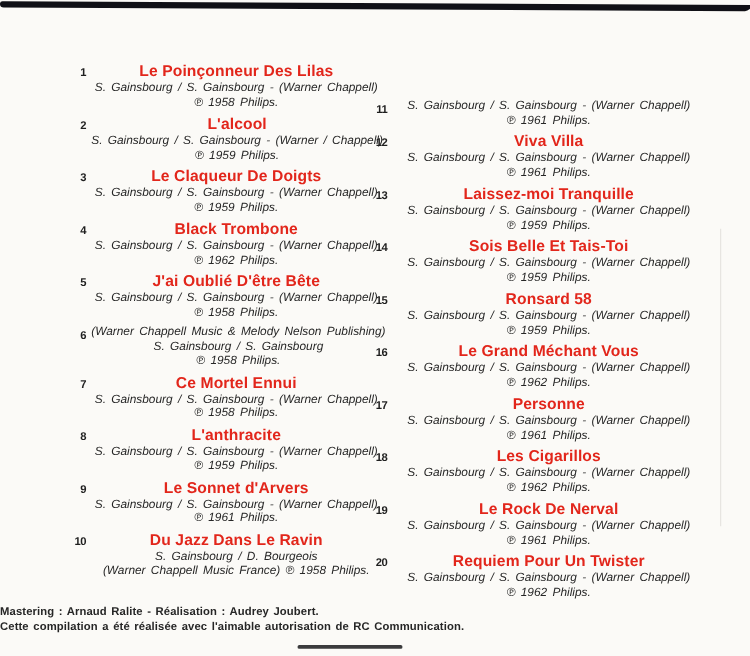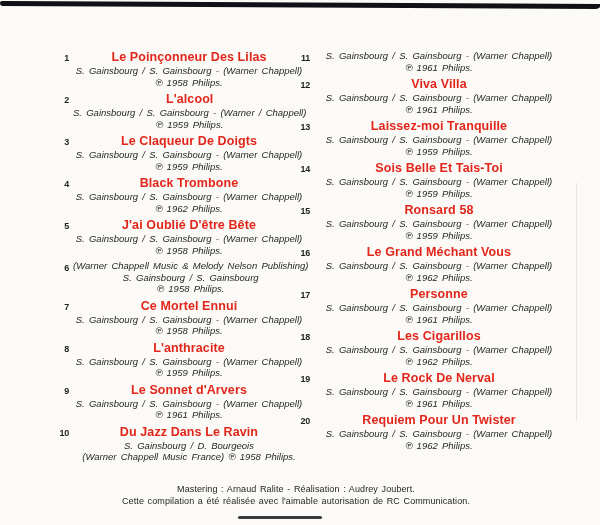--- a/index.html
+++ b/index.html
@@ -13,21 +13,21 @@
   .top-bar {
     position: absolute; top: 1px; left: 0;
     width: 601px; height: 5px;
     background: #101016;
     border-radius: 2px 0 5px 3px;
     transform: rotate(0.28deg);
     transform-origin: left top;
   }
   .col { position: absolute; top: 50px; }
   .col-left  { left: 55px;  width: 250px; }
-  .col-right { left: 296px; width: 268px; }
+  .col-right { left: 296px; width: 268px; margin-top: 29px; }
   .track { display: flex; margin-bottom: 4px; }
   .num {
     flex: none; width: 14px; margin-right: 4px;
     text-align: right;
     font-size: 9px; font-weight: bold; color: #1f1f1f;
     padding-top: 3px; letter-spacing: -0.3px;
   }
   .tbody { flex: 1; text-align: center; }
   .title {
     color: var(--title-red, #e2261b);
@@ -36,22 +36,21 @@
     white-space: nowrap;
   }
   .credit {
     font-size: 9.5px; line-height: 11.5px;
     color: #272727; word-spacing: 1.6px;
     white-space: nowrap;
     font-style: italic;
   }
   .footer {
     position: absolute; left: 0; top: 484px; width: 592px;
-    text-align: center;
-    font-size: 9px; font-weight: normal; line-height: 11.5px;
+    font-size: 9px; font-weight: bold; line-height: 11.5px;
     color: #262626; letter-spacing: 0.1px; word-spacing: 1px;
   }
   .bottom-mark {
     position: absolute; left: 238px; top: 516px;
     width: 84px; height: 2.5px;
     background: #3b3b3d; border-radius: 2px;
   }
   .crease {
     position: absolute; left: 576px; top: 183px;
     width: 1px; height: 238px;

